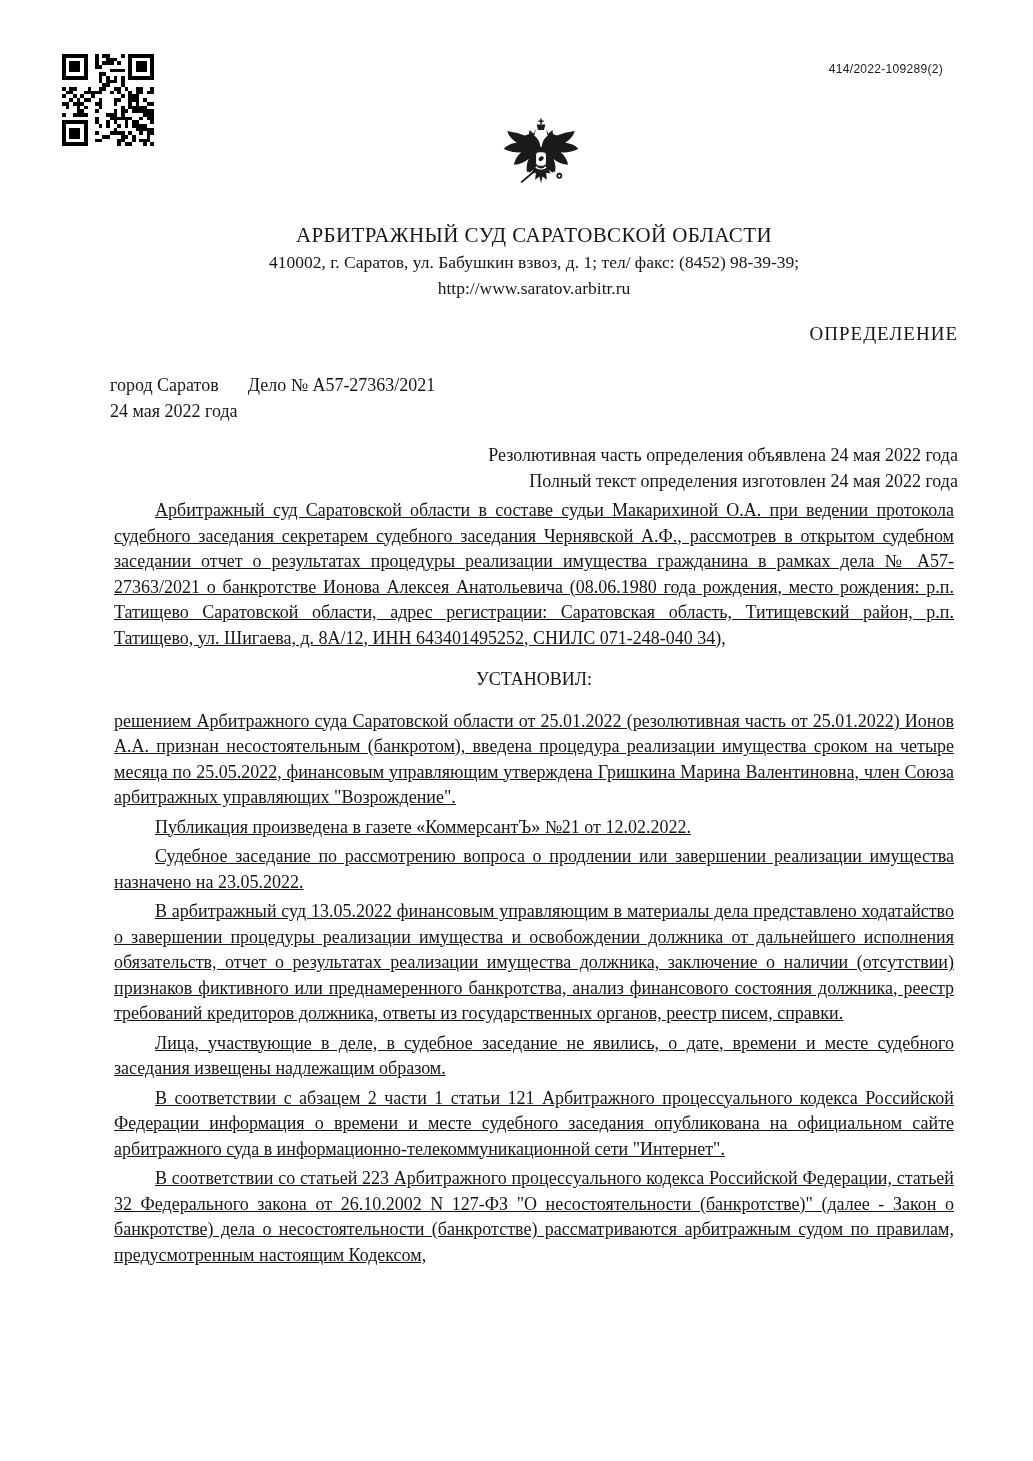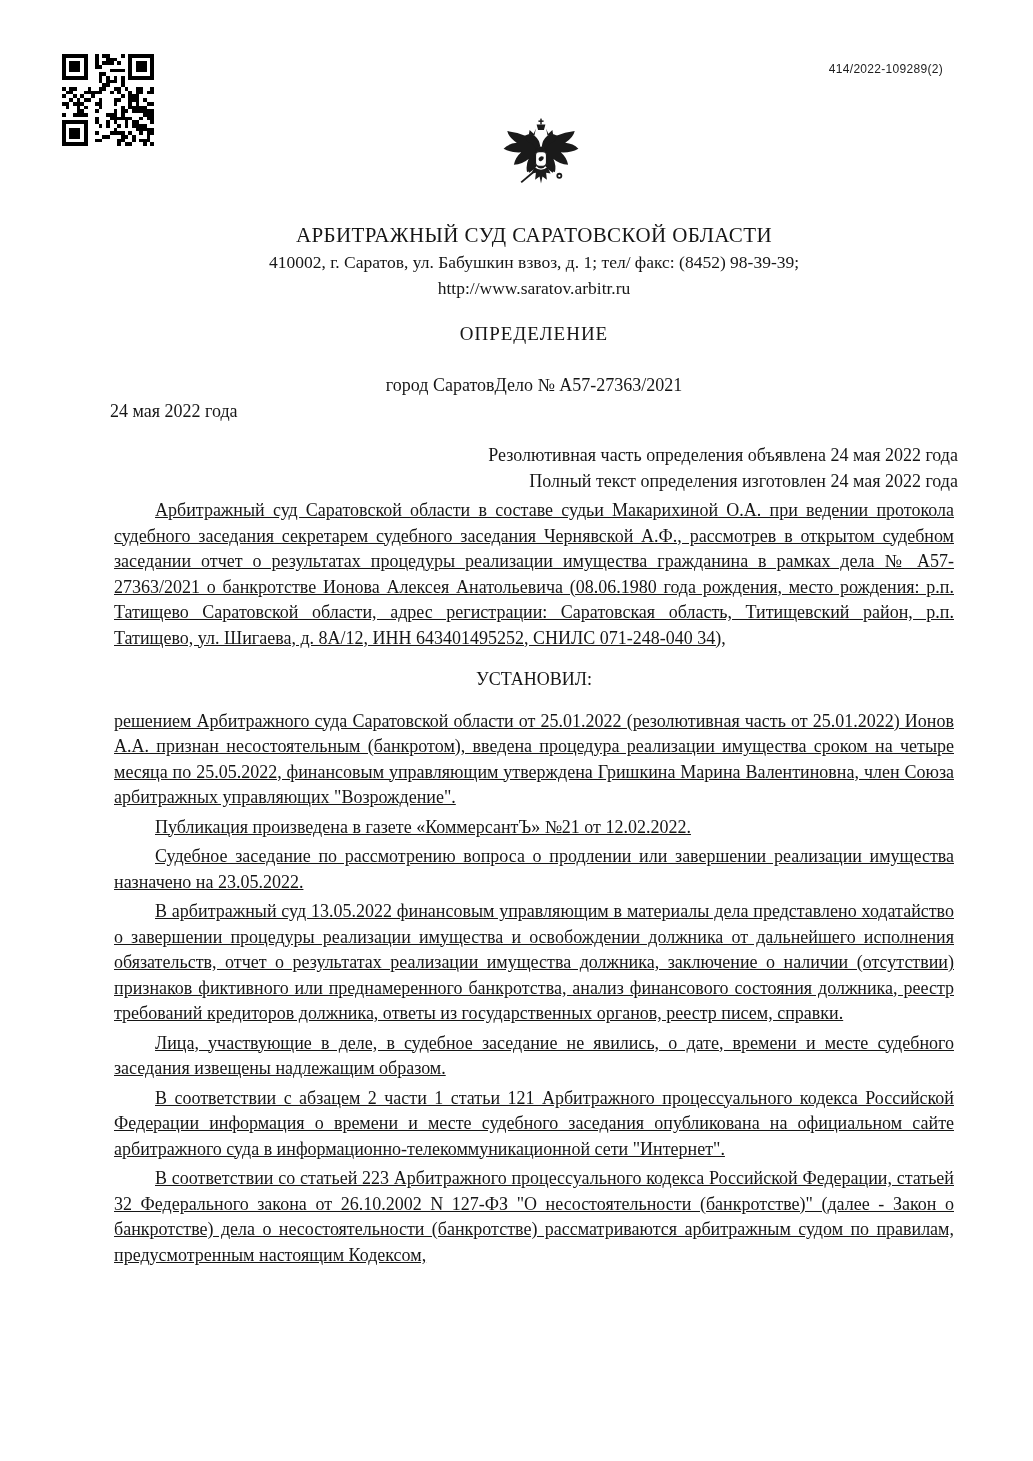--- a/index.html
+++ b/index.html
@@ -19,23 +19,23 @@
     font-size:12px;letter-spacing:.3px;color:#1d1d1d;
   }
   .emblem{position:absolute;left:497px;top:112px;width:88px;height:88px;}
   .emblem svg{display:block;width:100%;height:100%;}
 
   .col{margin-left:110px;width:848px;}
   .header-block{padding-top:222px;text-align:center;}
   .court-name{font-size:21px;line-height:27px;letter-spacing:.4px;white-space:nowrap;}
   .court-address{font-size:17.5px;line-height:26px;}
   .court-site{font-size:17.5px;line-height:26px;}
-  .doc-title{font-size:19px;font-weight:normal;letter-spacing:1px;line-height:28px;margin:19px 0 0 0;text-align:center;}
-
-  .case-row{display:flex;justify-content:center;margin-top:25px;font-size:18px;line-height:25.5px;}
+  .doc-title{font-size:19px;font-weight:normal;letter-spacing:1px;line-height:28px;margin:19px 0 0 0;text-align:right;}
+
+  .case-row{display:flex;justify-content:flex-start;margin-top:25px;font-size:18px;line-height:25.5px;gap:29px;}
   .case-date{font-size:18px;line-height:25.5px;}
 
   .body-text{margin-top:19px;font-size:18px;line-height:25.5px;text-align:justify;}
   .intro{margin:0;padding-left:12px;text-align:right;}
   .para{margin:4px;text-decoration:underline;}
   .para.fl-indent{text-indent:41px;}
   .ruling{margin:16px;text-align:center;}
 </style>
 </head>
 <body>

